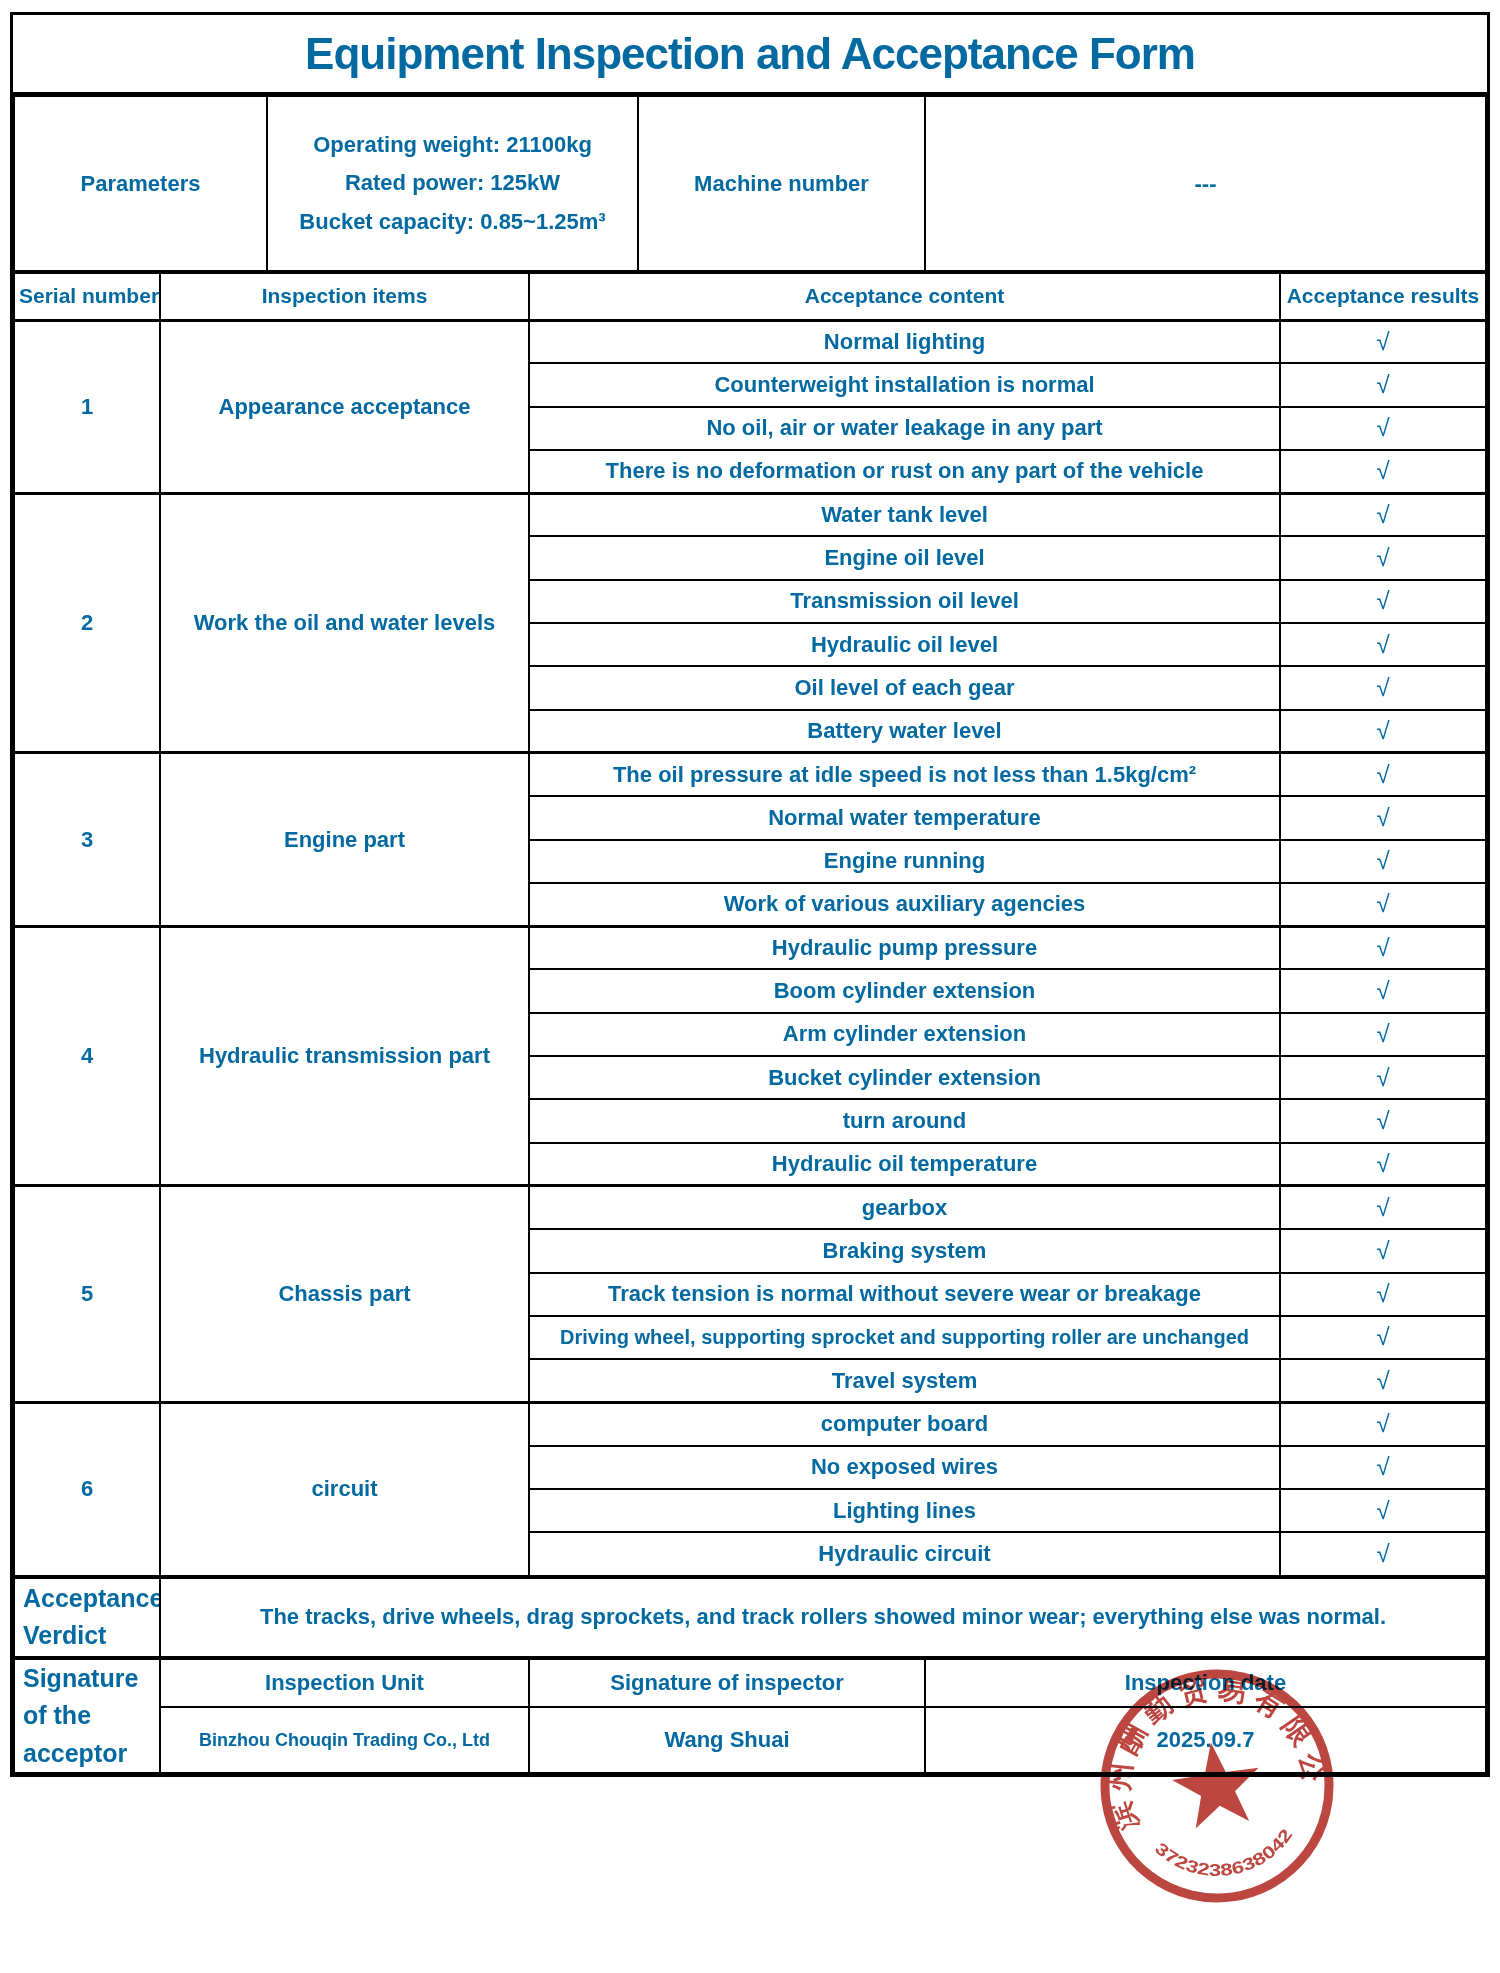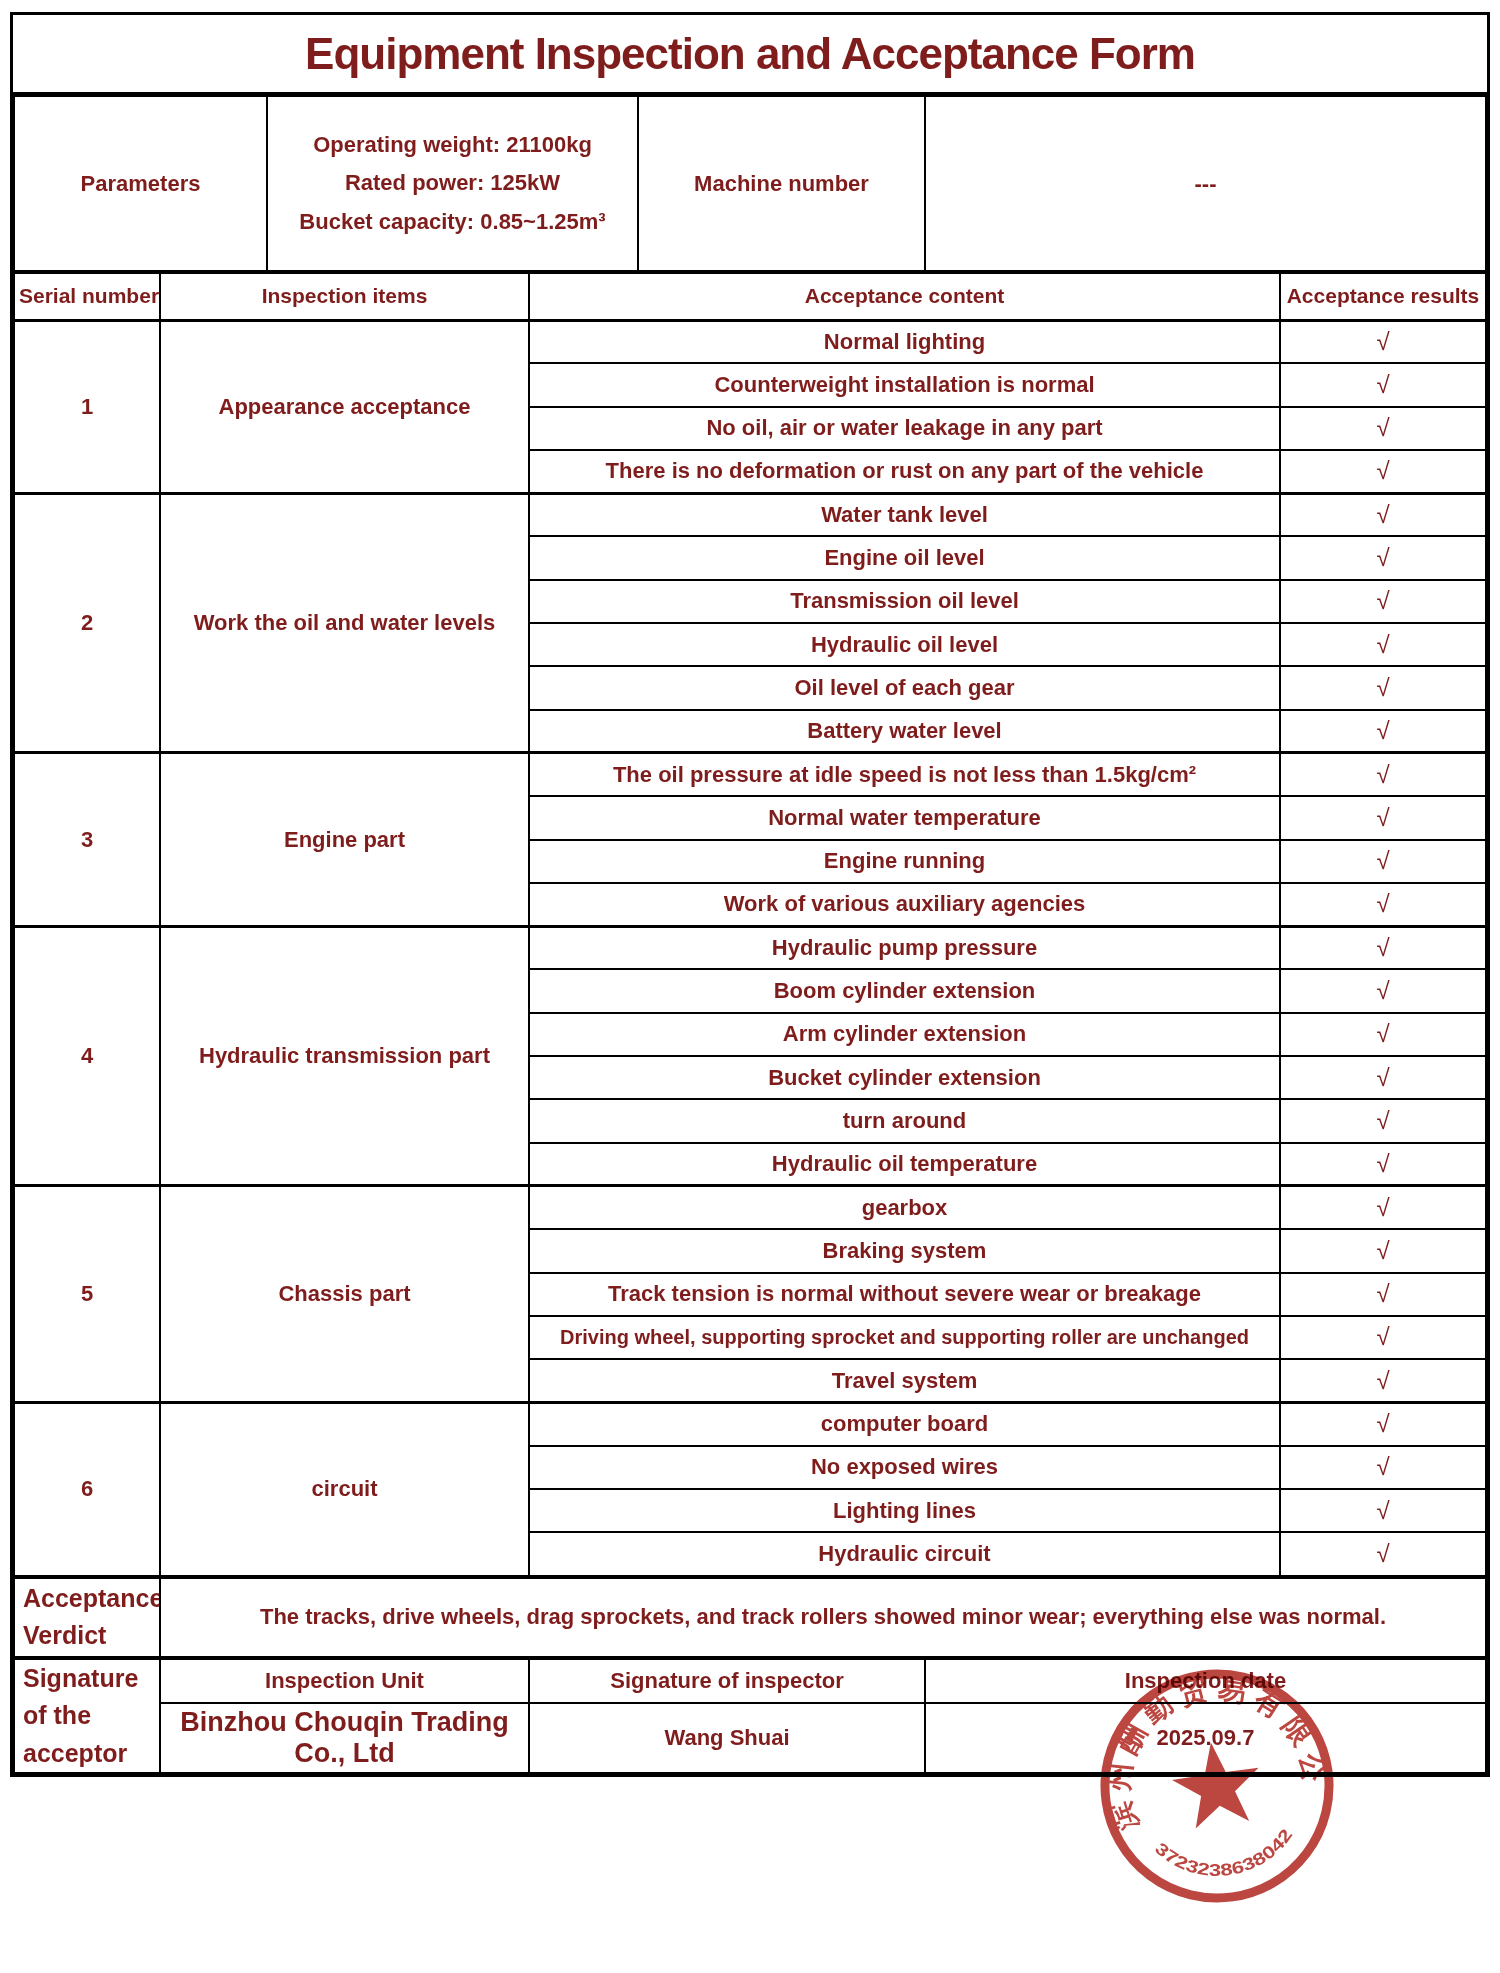--- a/index.html
+++ b/index.html
@@ -1,36 +1,36 @@
 <!DOCTYPE html>
 <html><head>
 <meta charset="utf-8">
 <style>
   html,body{margin:0;padding:0;background:#fff;}
   .page{position:relative;width:1500px;height:1973px;background:#fff;box-sizing:border-box;
-        padding:12px 10px;font-family:"Liberation Sans","DejaVu Sans",sans-serif;color:#7f1d1d;}
+        padding:12px 10px;font-family:"Liberation Sans","DejaVu Sans",sans-serif;color:#0369a1;}
   .form{width:1480px;border:3px solid #000;box-sizing:border-box;background:#fff;}
   .title{height:77px;border-bottom:3px solid #000;display:flex;align-items:center;justify-content:center;
          font-size:44px;font-weight:bold;letter-spacing:-1px;}
   table{border-collapse:collapse;table-layout:fixed;width:100%;}
   td{border:2px solid #000;text-align:center;vertical-align:middle;font-weight:bold;
      font-size:22px;padding:0 4px;overflow:hidden;}
   tr.sec td{border-top-width:3px;}
   .t-row2 tr{height:88px;}
   .r3{height:64px;} .r4{height:175px;} .r5{height:61px;}
   .t-items tr{height:43.3px;}
   .t-items tr.hdr{height:47px;}
   .t-items td.hd{font-size:21px;white-space:nowrap;}
   .chk{font-weight:400;font-size:24px;}
   .xl{font-size:20px;white-space:nowrap;}
   .params div{line-height:1.75;}
   .t-verdict tr{height:79px;}
   .t-sig tr.s1{height:41px;} .t-sig tr.s2{height:56px;}
   .leftlab{text-align:left;padding-left:8px;font-size:25px;line-height:1.5;}
-  .sigunit{font-size:27px;}
+  .sigunit{font-size:18px;}
   .stamp{position:absolute;left:1077px;top:1646px;opacity:.9;mix-blend-mode:multiply;
          transform:rotate(-8deg);pointer-events:none;}
 </style>
 </head>
 <body>
 
 <div class="page">
   <div class="form">
 
     <div class="title">Equipment Inspection and Acceptance Form</div>

